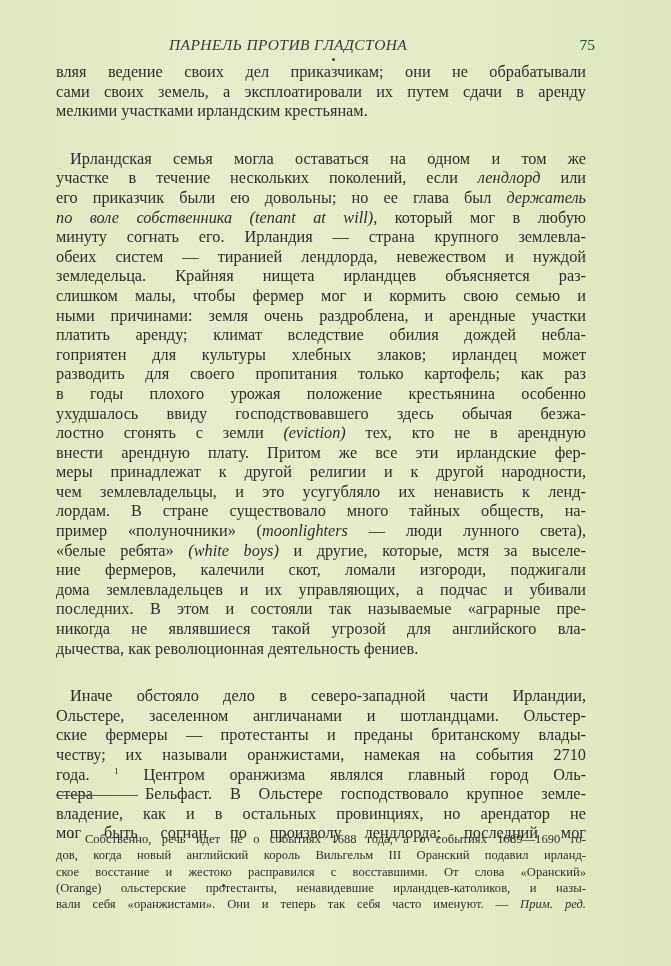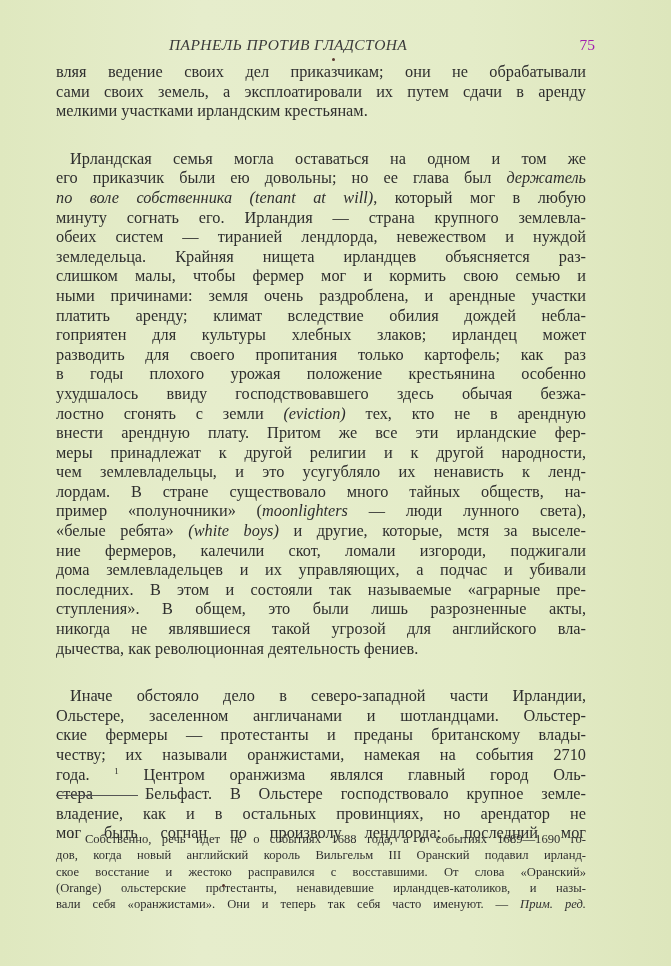--- a/index.html
+++ b/index.html
@@ -14,21 +14,21 @@
   .header {
     position: absolute; top: 36px; left: 61px; width: 540px; height: 20px;
   }
   .running-title {
     position: absolute; left: 108px; top: 0;
     font-style: italic; font-size: 15.5px; letter-spacing: 0.4px;
     color: #3a3a3a;
   }
   .page-number {
     position: absolute; right: 6px; top: 0;
-    font-size: 15.5px; color: #a21caf;
+    font-size: 15.5px; color: #14532d;
   }
   .body-text {
     position: absolute; top: 62px; left: 56px; width: 530px;
     font-size: 16.3px; line-height: 19.6px; color: #2e2e2e;
   }
   .line {
     display: block; white-space: nowrap;
     text-align: justify; text-align-last: justify;
     height: 19.6px;
   }
@@ -54,20 +54,21 @@
 <div class="header">
   <span class="running-title">ПАРНЕЛЬ ПРОТИВ ГЛАДСТОНА</span>
   <span class="page-number">75</span>
 </div>
 
 <div class="body-text">
   <span class="line">вляя ведение своих дел приказчикам; они не обрабатывали</span>
   <span class="line">сами своих земель, а эксплоатировали их путем сдачи в аренду</span>
   <span class="line last">мелкими участками ирландским крестьянам.</span>
   <span class="line indent">Ирландская семья могла оставаться на одном и том же</span>
+  <span class="line"><span>участке в течение нескольких поколений, если </span><span class="it">лендлорд</span><span> или</span></span>
   <span class="line"><span>его приказчик были ею довольны; но ее глава был </span><span class="it">держатель</span></span>
   <span class="line"><span class="it">по воле собственника (tenant at will)</span><span>, который мог в любую</span></span>
   <span class="line">минуту согнать его. Ирландия — страна крупного землевла-</span>
   <span class="line">обеих систем — тиранией лендлорда, невежеством и нуждой</span>
   <span class="line">земледельца. Крайняя нищета ирландцев объясняется раз-</span>
   <span class="line">слишком малы, чтобы фермер мог и кормить свою семью и</span>
   <span class="line">ными причинами: земля очень раздроблена, и арендные участки</span>
   <span class="line">платить аренду; климат вследствие обилия дождей небла-</span>
   <span class="line">гоприятен для культуры хлебных злаков; ирландец может</span>
   <span class="line">разводить для своего пропитания только картофель; как раз</span>
@@ -76,21 +77,20 @@
   <span class="line"><span>лостно сгонять с земли </span><span class="it">(eviction)</span><span> тех, кто не в арендную</span></span>
   <span class="line">внести арендную плату. Притом же все эти ирландские фер-</span>
   <span class="line">меры принадлежат к другой религии и к другой народности,</span>
   <span class="line">чем землевладельцы, и это усугубляло их ненависть к ленд-</span>
   <span class="line">лордам. В стране существовало много тайных обществ, на-</span>
   <span class="line"><span>пример «полуночники» (</span><span class="it">moonlighters</span><span> — люди лунного света),</span></span>
   <span class="line"><span>«белые ребята» </span><span class="it">(white boys)</span><span> и другие, которые, мстя за выселе-</span></span>
   <span class="line">ние фермеров, калечили скот, ломали изгороди, поджигали</span>
   <span class="line">дома землевладельцев и их управляющих, а подчас и убивали</span>
   <span class="line">последних. В этом и состояли так называемые «аграрные пре-</span>
-  <span class="line">ступления». В общем, это были лишь разрозненные акты,</span>
   <span class="line">никогда не являвшиеся такой угрозой для английского вла-</span>
   <span class="line last">дычества, как революционная деятельность фениев.</span>
   <span class="line indent">Иначе обстояло дело в северо-западной части Ирландии,</span>
   <span class="line">Ольстере, заселенном англичанами и шотландцами. Ольстер-</span>
   <span class="line">ские фермеры — протестанты и преданы британскому влады-</span>
   <span class="line">честву; их называли оранжистами, намекая на события 2710</span>
   <span class="line"><span>года. </span><span class="sup">1</span><span> Центром оранжизма являлся главный город Оль-</span></span>
   <span class="line">стера — Бельфаст. В Ольстере господствовало крупное земле-</span>
   <span class="line">владение, как и в остальных провинциях, но арендатор не</span>
   <span class="line">мог быть согнан по произволу лендлорда; последний мог</span>

